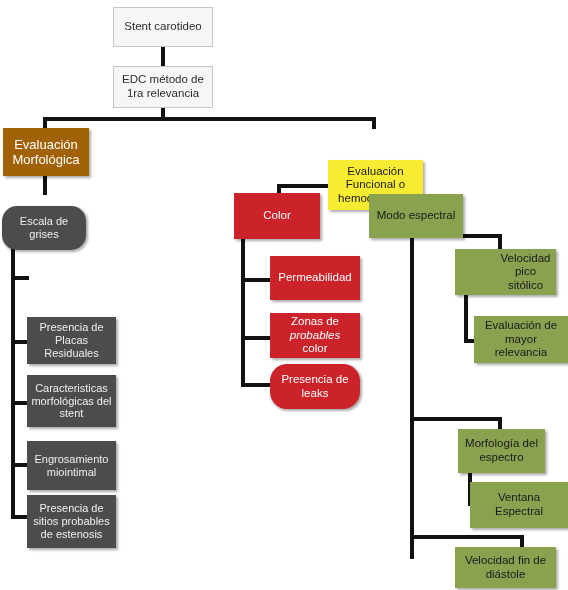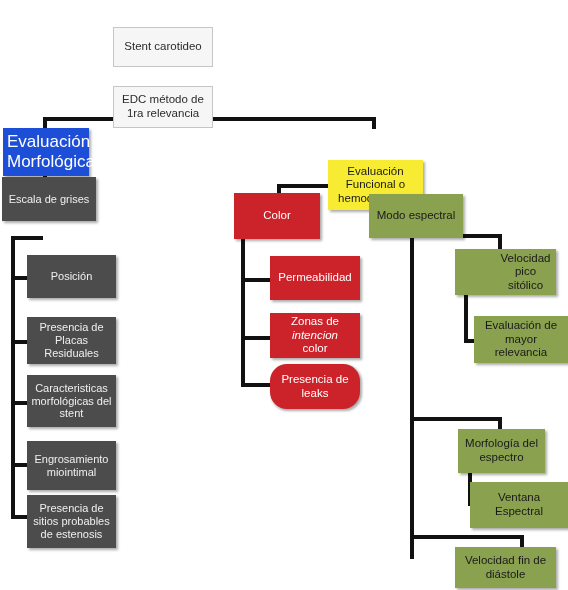--- a/index.html
+++ b/index.html
@@ -33,26 +33,25 @@
   .node span {
     display: block;
     width: 100%;
   }
   .n-plain {
     background: #f6f6f6;
     border: 1px solid #c6c6c6;
     color: #2b2b2b;
     font-size: 11.5px;
     box-shadow: none;
-    margin-top: 20px;
   }
   .n-black {
-    background: #1d4ed8;
+    background: #a16207;
     color: #ffffff;
-    font-size: 17px;
+    font-size: 13px;
   }
   .n-gray {
     background: #4c4c4c;
     color: #efefef;
     font-size: 11px;
   }
   .n-yellow {
     background: #f7ec31;
     color: #1a1a1a;
     font-size: 11.5px;
@@ -131,27 +130,24 @@
   </div>
 
   <div class="node n-plain" style="left:113px; top:66px; width:100px; height:42px;">
     <span>EDC método de 1ra relevancia</span>
   </div>
 
   <div class="node n-black" style="left:3px; top:128px; width:86px; height:48px;">
     <span>Evaluación Morfológica</span>
   </div>
 
-  <div class="node n-gray" style="left:2px; top:177px; width:94px; height:44px;">
+  <div class="node n-gray" style="left:2px; top:206px; width:84px; height:44px;border-radius:15px;">
     <span>Escala de grises</span>
   </div>
 
-  <div class="node n-gray" style="left:27px; top:255px; width:89px; height:43px;">
-    <span>Posición</span>
-  </div>
 
   <div class="node n-gray" style="left:27px; top:317px; width:89px; height:47px;">
     <span>Presencia de Placas Residuales</span>
   </div>
 
   <div class="node n-gray" style="left:27px; top:375px; width:89px; height:52px;">
     <span>Caracteristicas morfológicas del stent</span>
   </div>
 
   <div class="node n-gray" style="left:27px; top:441px; width:89px; height:49px;">
@@ -170,21 +166,21 @@
     <span>Color</span>
   </div>
 
   <div class="node n-red" style="left:270px; top:256px; width:90px; height:44px;">
     <span>Permeabilidad</span>
   </div>
 
   <div class="node n-red" style="left:270px; top:313px; width:90px; height:45px;">
     <span>
         <span>Zonas de </span>
-        <span class="it">intencion</span>
+        <span class="it">probables</span>
         <span> color</span>
       </span>
   </div>
 
   <div class="node n-red" style="left:270px; top:364px; width:90px; height:45px;border-radius:17px;">
     <span>Presencia de leaks</span>
   </div>
 
   <div class="node n-green" style="left:369px; top:194px; width:94px; height:44px;">
     <span>Modo espectral</span>

